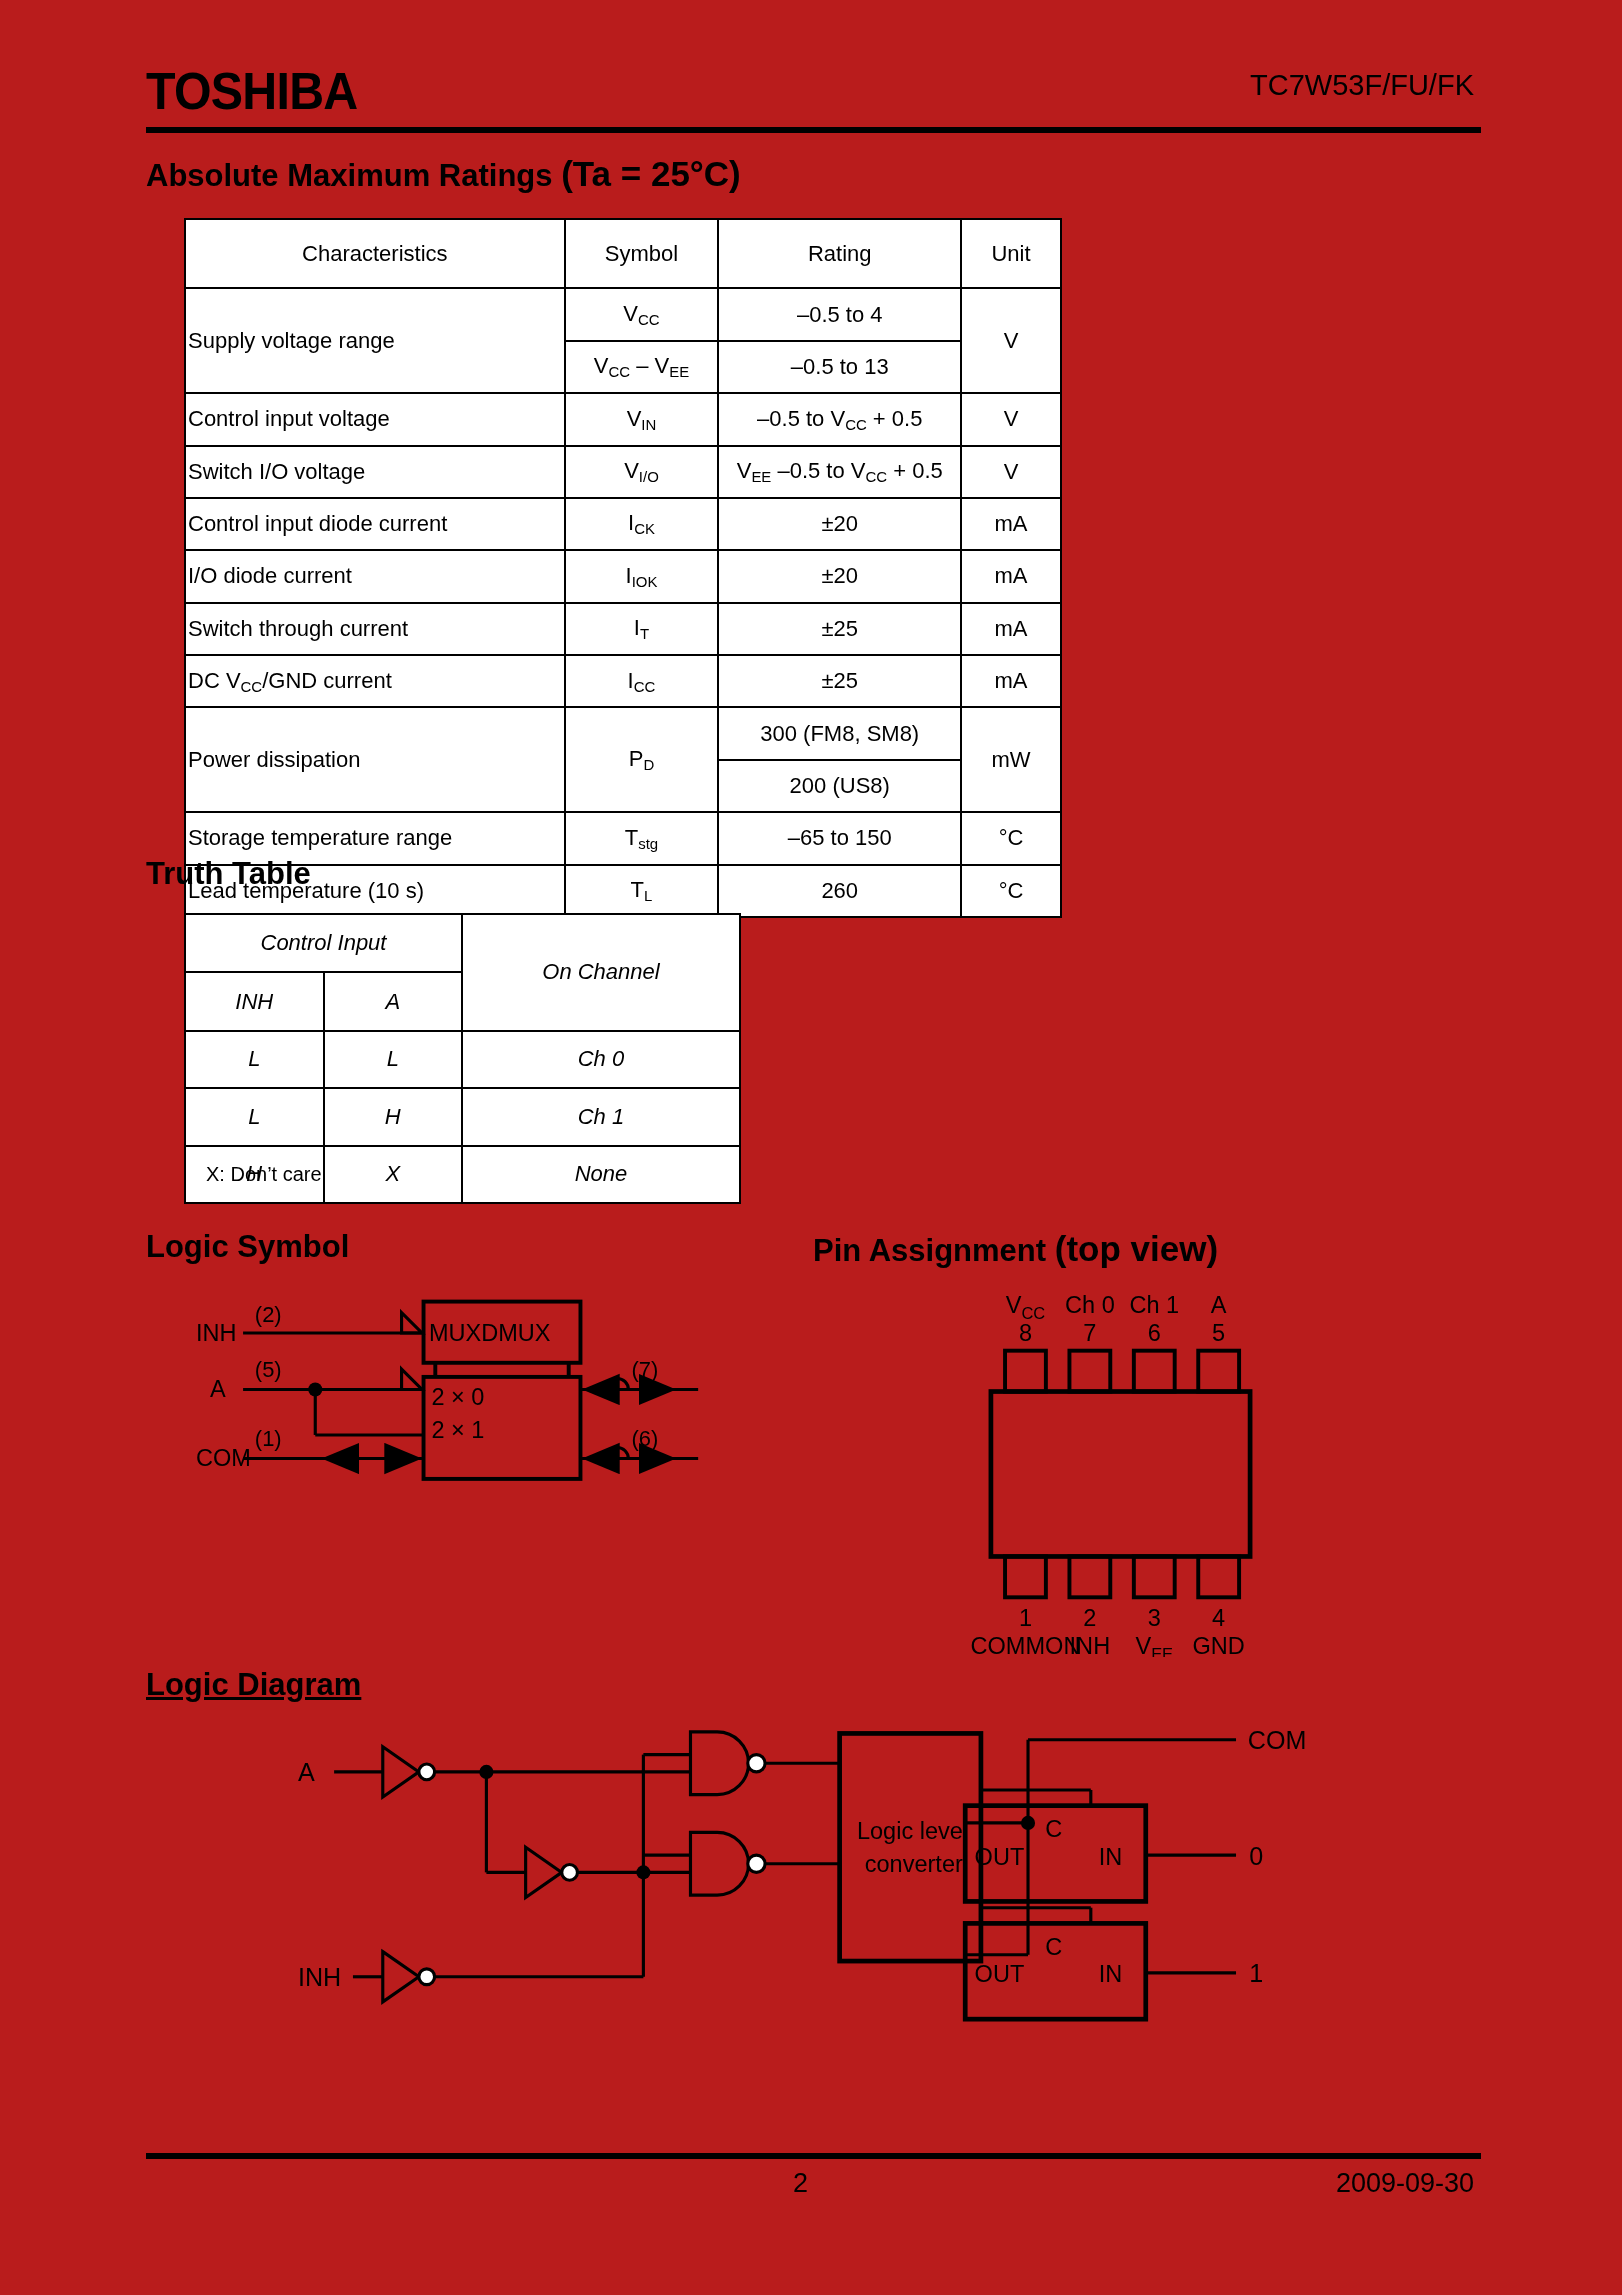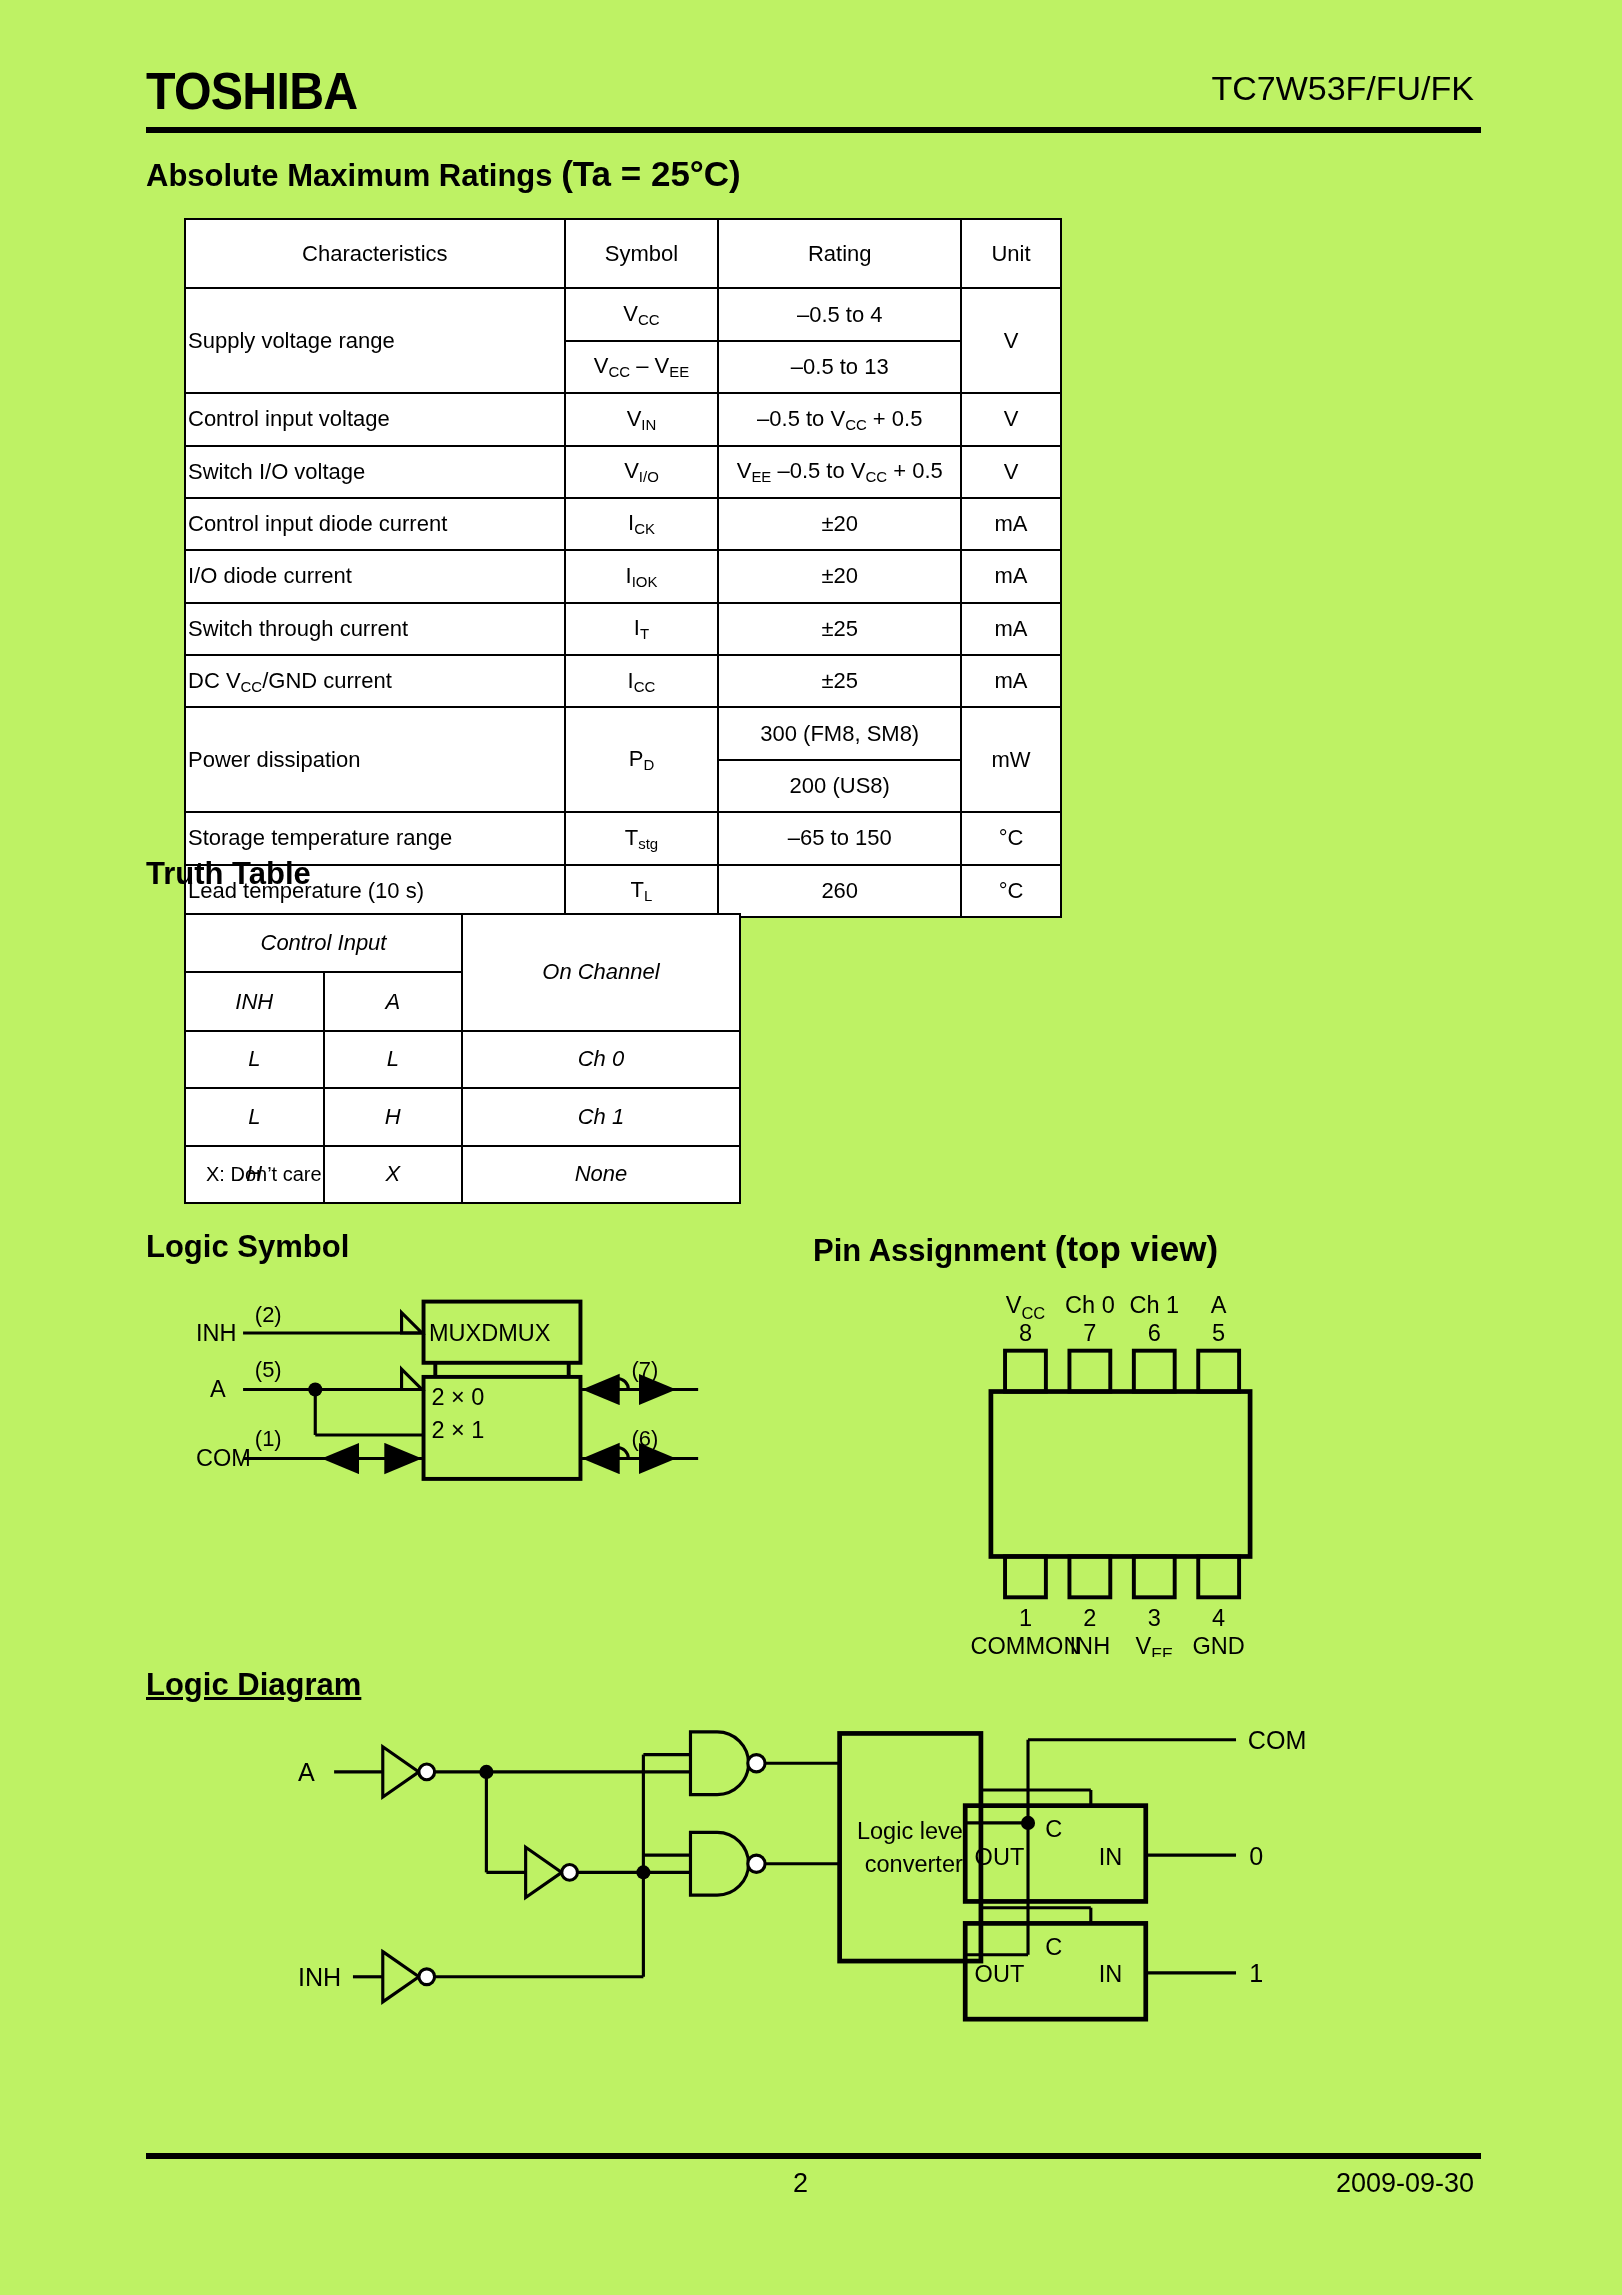--- a/index.html
+++ b/index.html
@@ -8,21 +8,21 @@
     background: #ffffff;
   }
   body {
     font-family: "Liberation Sans", sans-serif;
     color: #000000;
   }
   #page {
     position: relative;
     width: 1623px;
     height: 2295px;
-    background: #bef264;
+    background: #b91c1c;
     overflow: hidden;
   }
 
   
   .watermark {
     position: absolute;
     left: 38px;
     top: 33px;
     font-size: 8.6px;
     color: #c8c8c8;
@@ -36,21 +36,21 @@
     font-size: 52px;
     font-weight: bold;
     letter-spacing: -0.8px;
     transform: scaleX(0.93);
     transform-origin: left center;
   }
   .partno {
     position: absolute;
     right: 149px;
     top: 69px;
-    font-size: 34px;
+    font-size: 29px;
     white-space: nowrap;
   }
   .rule {
     position: absolute;
     background: #000;
   }
   #header-rule { left: 146px; top: 127px; width: 1335px; height: 5.5px; }
   #footer-rule { left: 146px; top: 2153px; width: 1335px; height: 5.5px; }
 
   

